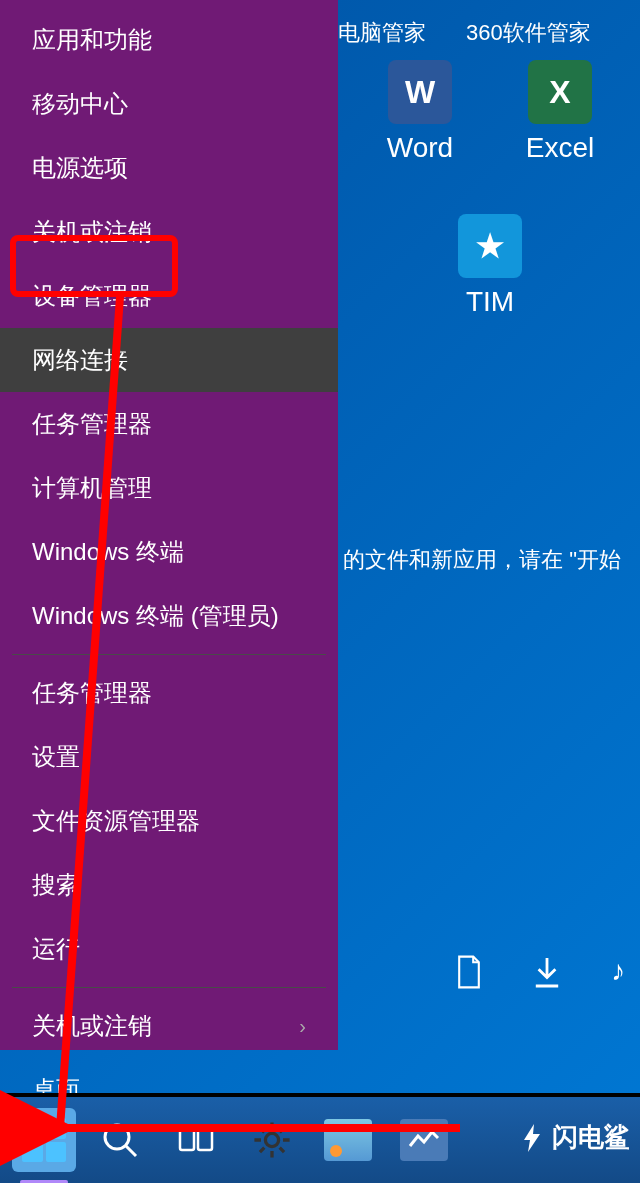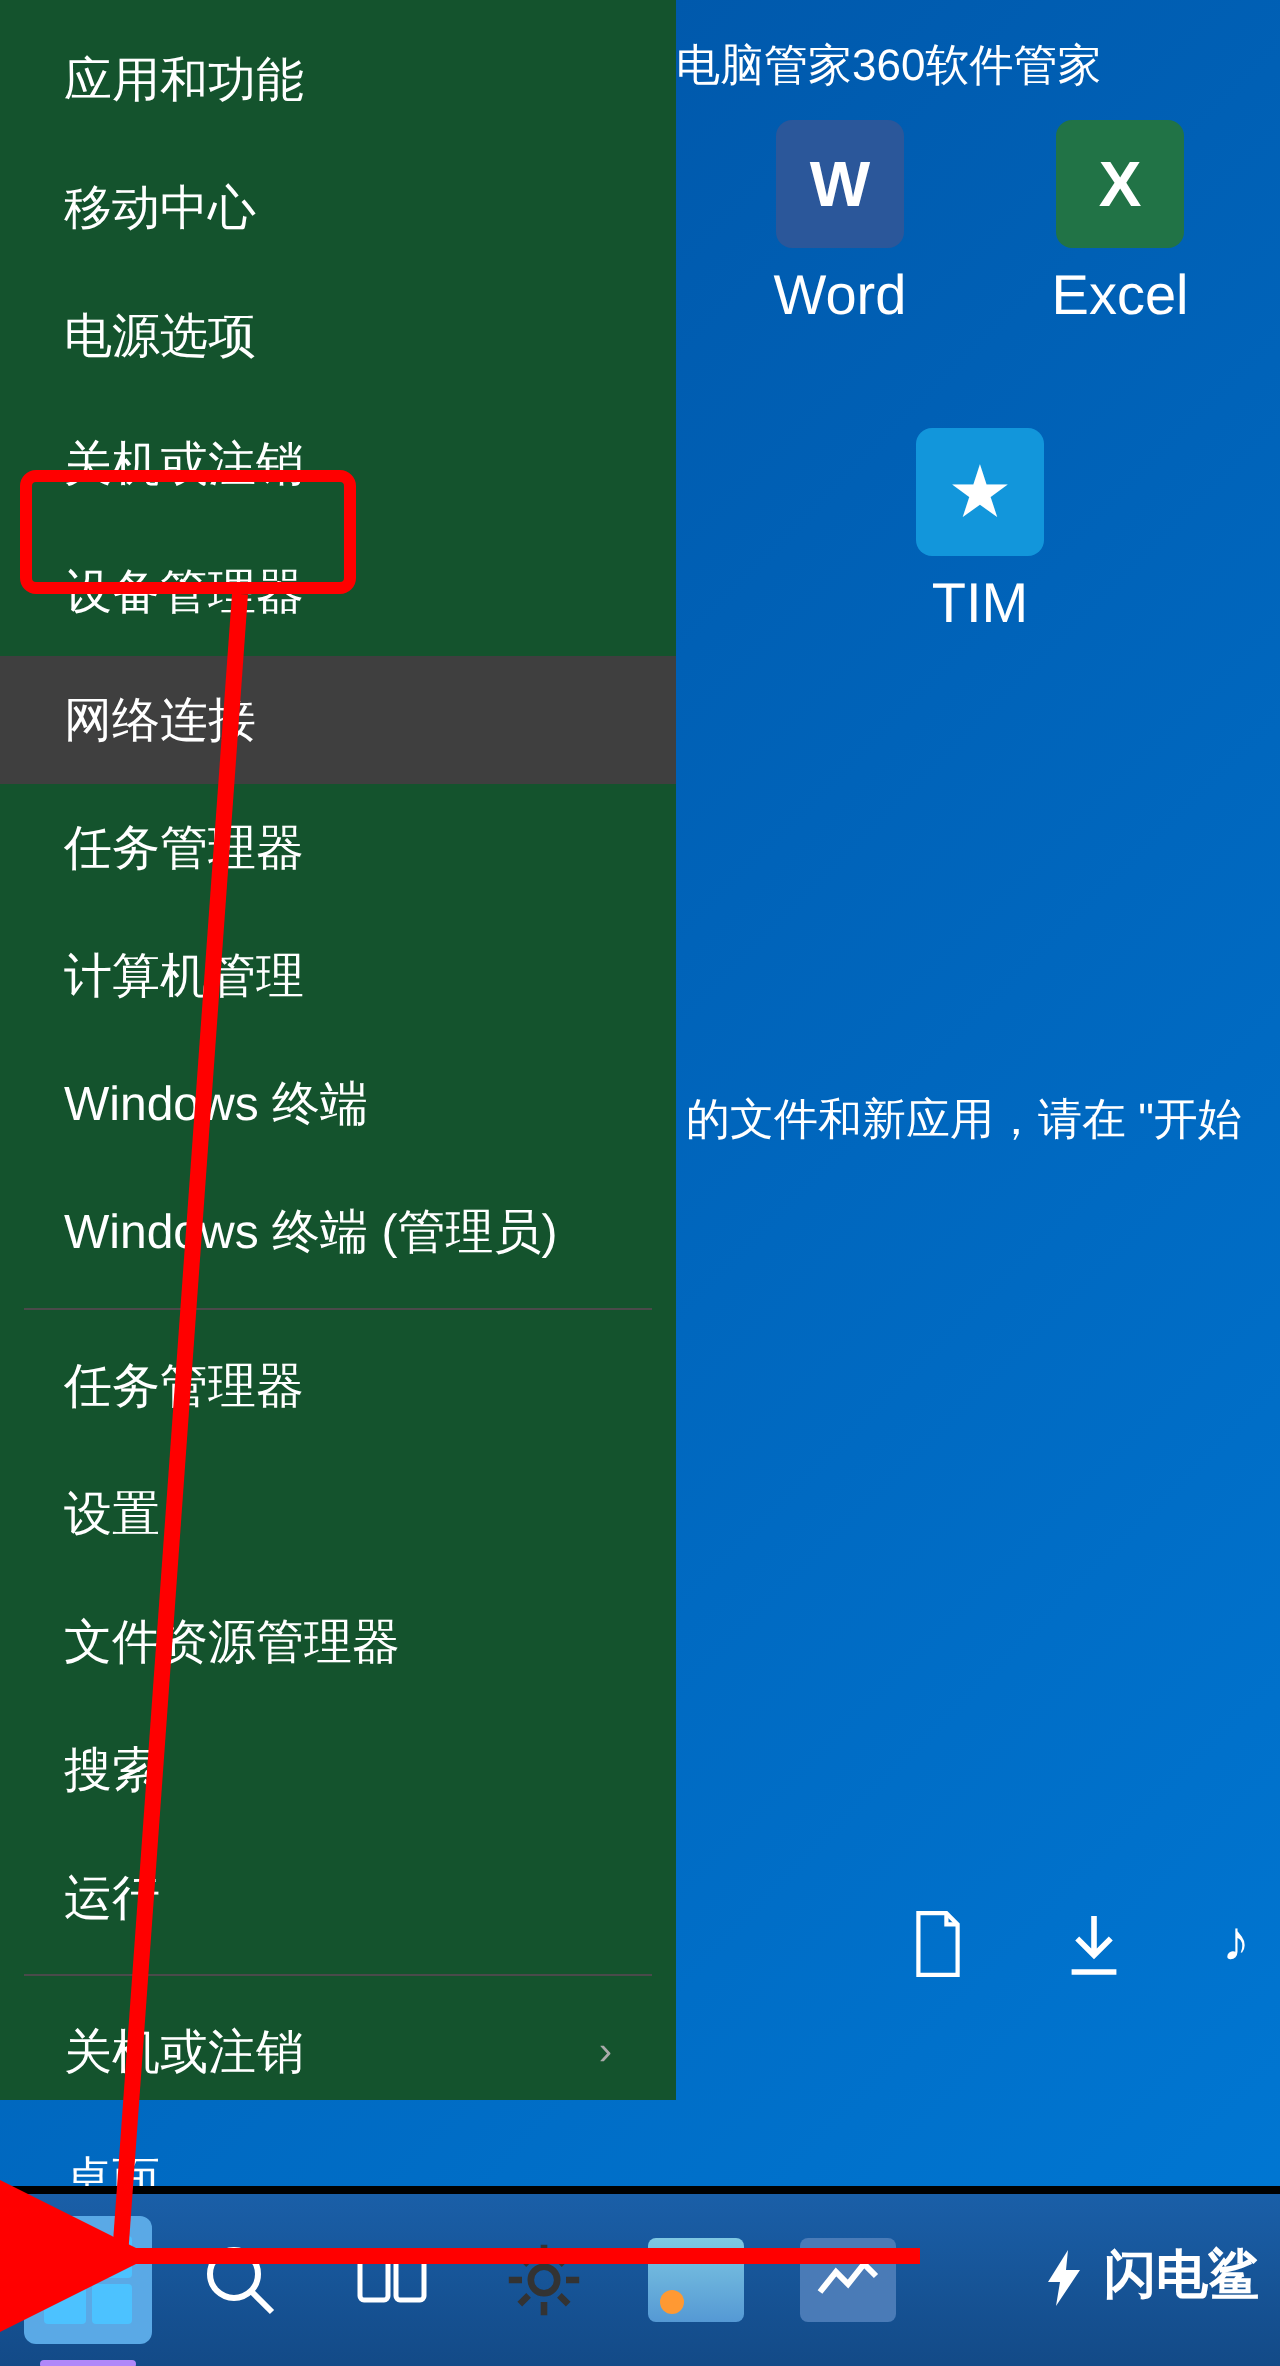--- a/index.html
+++ b/index.html
@@ -57,20 +57,21 @@
       color: white;
       font-size: 28px;
       text-align: center;
     }
     
     .top-labels {
       position: absolute;
       top: 18px;
       left: 338px;
       display: flex;
+      gap: 40px;
       color: white;
       font-size: 22px;
     }
     
     .hint-text {
       position: absolute;
       top: 545px;
       left: 343px;
       color: white;
       font-size: 22px;
@@ -90,21 +91,21 @@
       color: white;
       font-size: 28px;
     }
     
     .context-menu {
       position: absolute;
       top: 0;
       left: 0;
       width: 338px;
       height: 1050px;
-      background: #14532d;
+      background: #701a75;
       color: white;
       padding: 8px 0;
     }
     
     .menu-item {
       padding: 16px 32px;
       font-size: 24px;
       cursor: pointer;
       display: flex;
       align-items: center;
@@ -201,21 +202,21 @@
     
     .watermark {
       position: absolute;
       bottom: 28px;
       right: 10px;
       color: white;
       font-size: 26px;
       font-weight: bold;
       z-index: 5;
       display: flex;
-      align-items: flex-end;
+      align-items: center;
     }
     
     .icon-word { background: #2b579a; }
     .icon-excel { background: #217346; }
     .icon-tim { background: #1296db; border-radius: 14px; }
     .icon-wechat { background: #07c160; border-radius: 14px; }
   </style>
 </head>
 <body>
 

